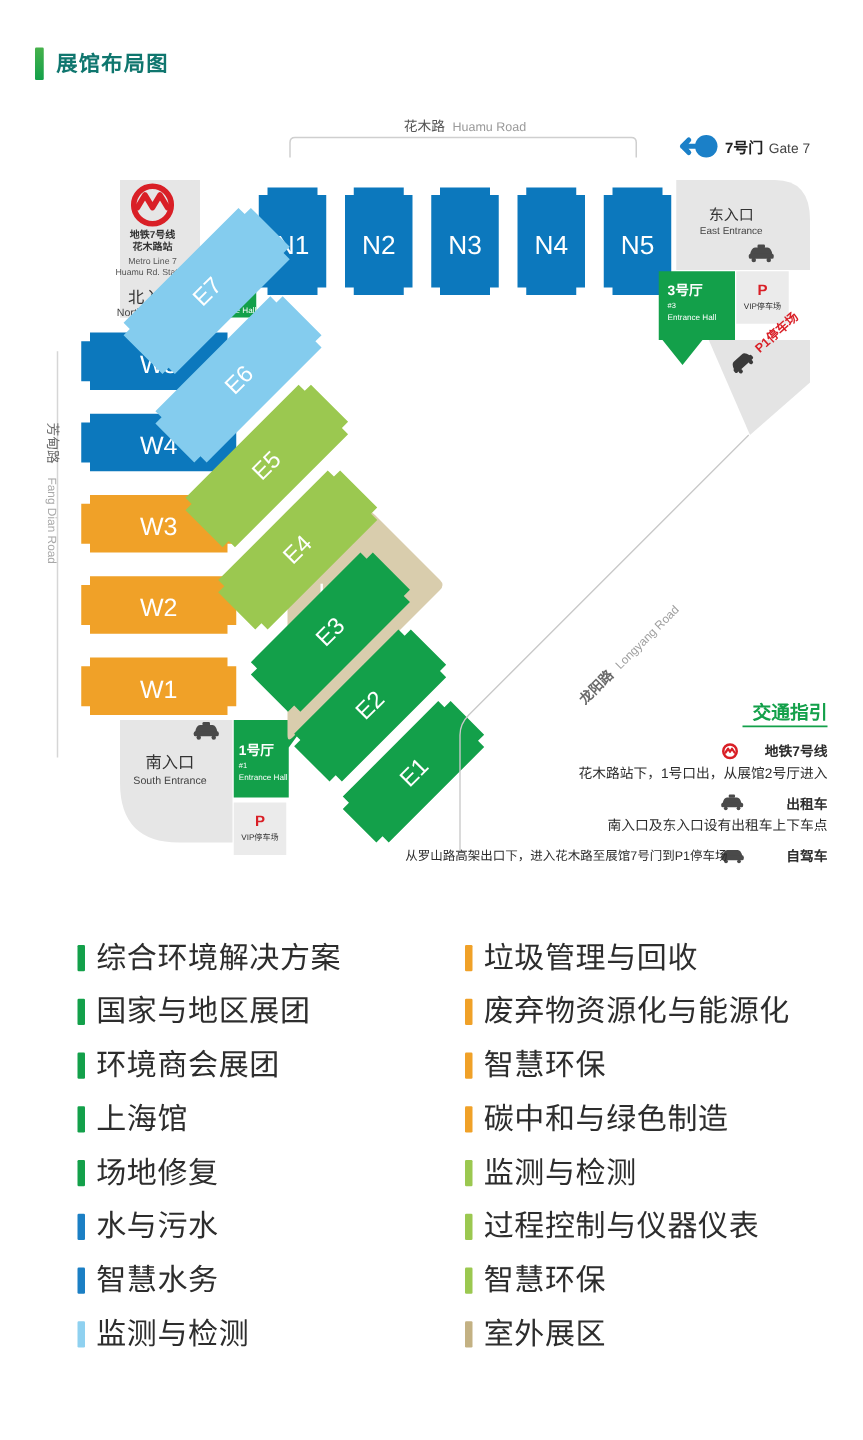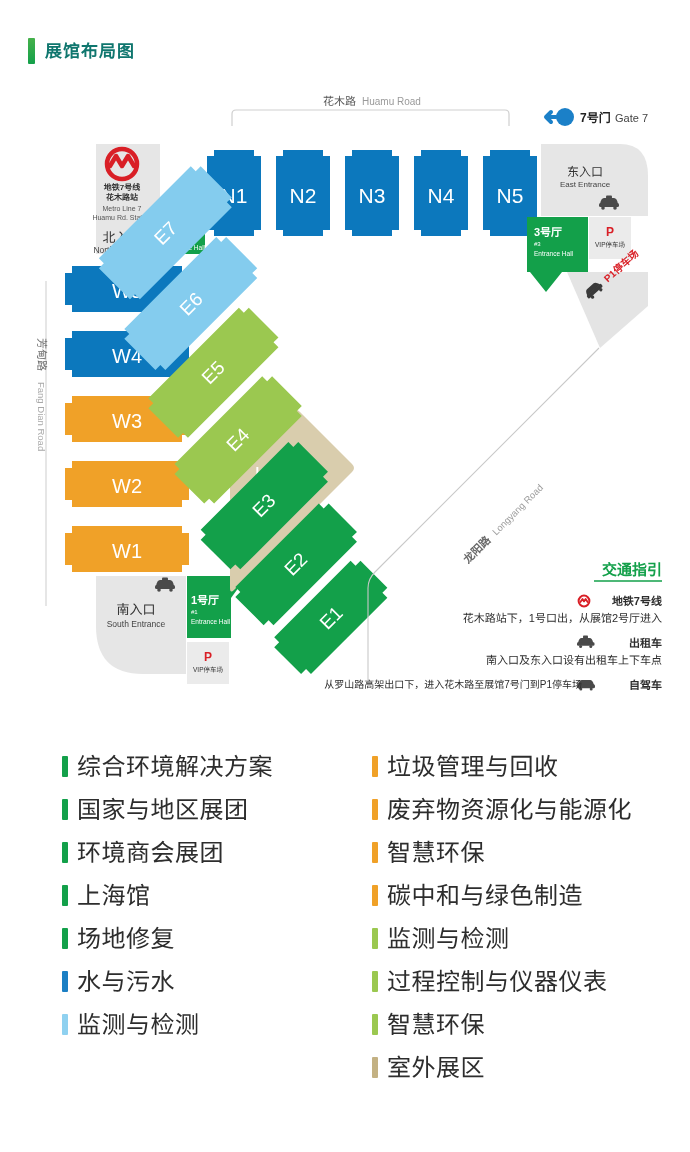--- a/index.html
+++ b/index.html
@@ -309,20 +309,24 @@
       </div>
       <div class="legend-item">
         <span class="legend-swatch" style="width:6px;height:21px;border-radius:1px;flex:0 0 auto;background:#13a04a;"></span>
         <span class="legend-label">场地修复</span>
       </div>
       <div class="legend-item">
         <span class="legend-swatch" style="width:6px;height:21px;border-radius:1px;flex:0 0 auto;background:#1b7fc4;"></span>
         <span class="legend-label">水与污水</span>
       </div>
       <div class="legend-item">
+        <span class="legend-swatch" style="width:6px;height:21px;border-radius:1px;flex:0 0 auto;background:#1b7fc4;"></span>
+        <span class="legend-label">智慧水务</span>
+      </div>
+      <div class="legend-item">
         <span class="legend-swatch" style="width:6px;height:21px;border-radius:1px;flex:0 0 auto;background:#8fd1f0;"></span>
         <span class="legend-label">监测与检测</span>
       </div>
     </div>
 
     <div class="legend-col">
       <div class="legend-item">
         <span class="legend-swatch" style="width:6px;height:21px;border-radius:1px;flex:0 0 auto;background:#f0a128;"></span>
         <span class="legend-label">垃圾管理与回收</span>
       </div>

